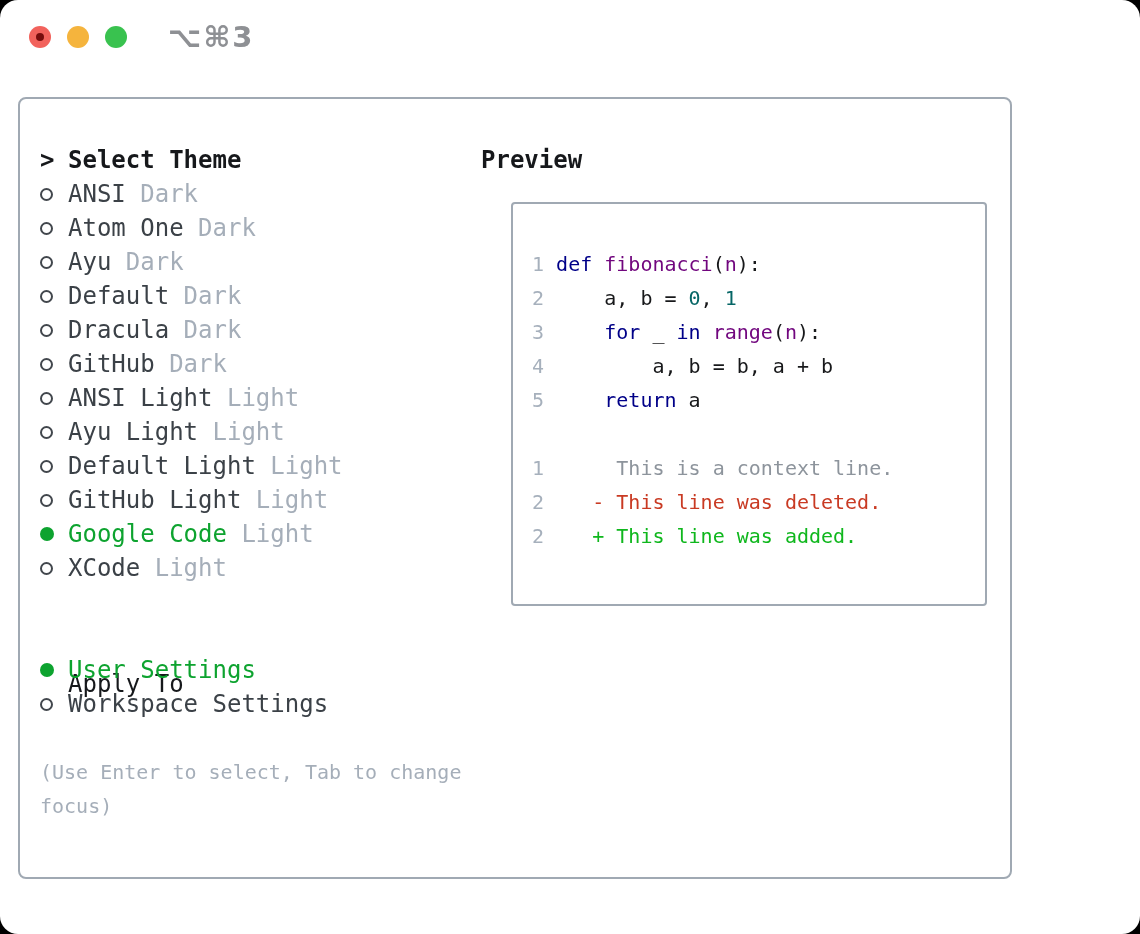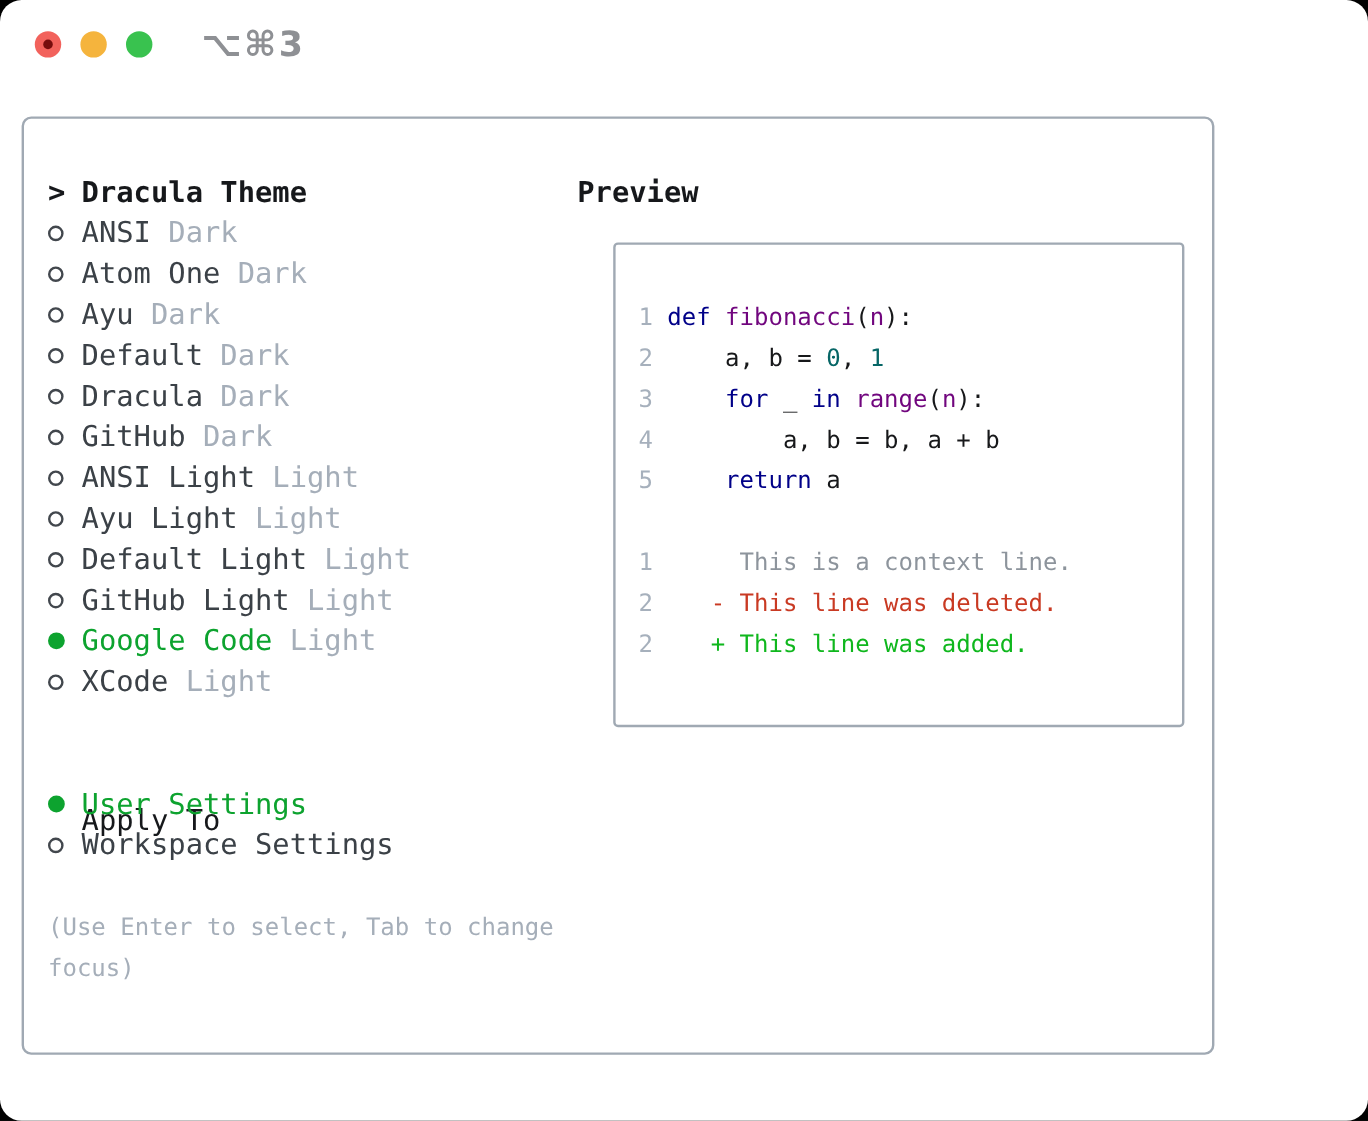--- a/index.html
+++ b/index.html
@@ -89,21 +89,21 @@
     <div class="shortcut">⌥⌘3</div>
   </div>
 
   <div class="panel">
 
     <div class="left-col">
       <div class="line">
         <span class="cell">
             <span class="prefix">&gt;</span>
           </span>
-        <span class="h-title">Dracula Theme</span>
+        <span class="h-title">Select Theme</span>
       </div>
 
       <div id="theme-list">
           <div class="line">
             <span class="cell">
               <span class="radio"></span>
             </span>
             <span class="t-name">ANSI</span>
             <span class="t-variant"> Dark</span>
           </div>

